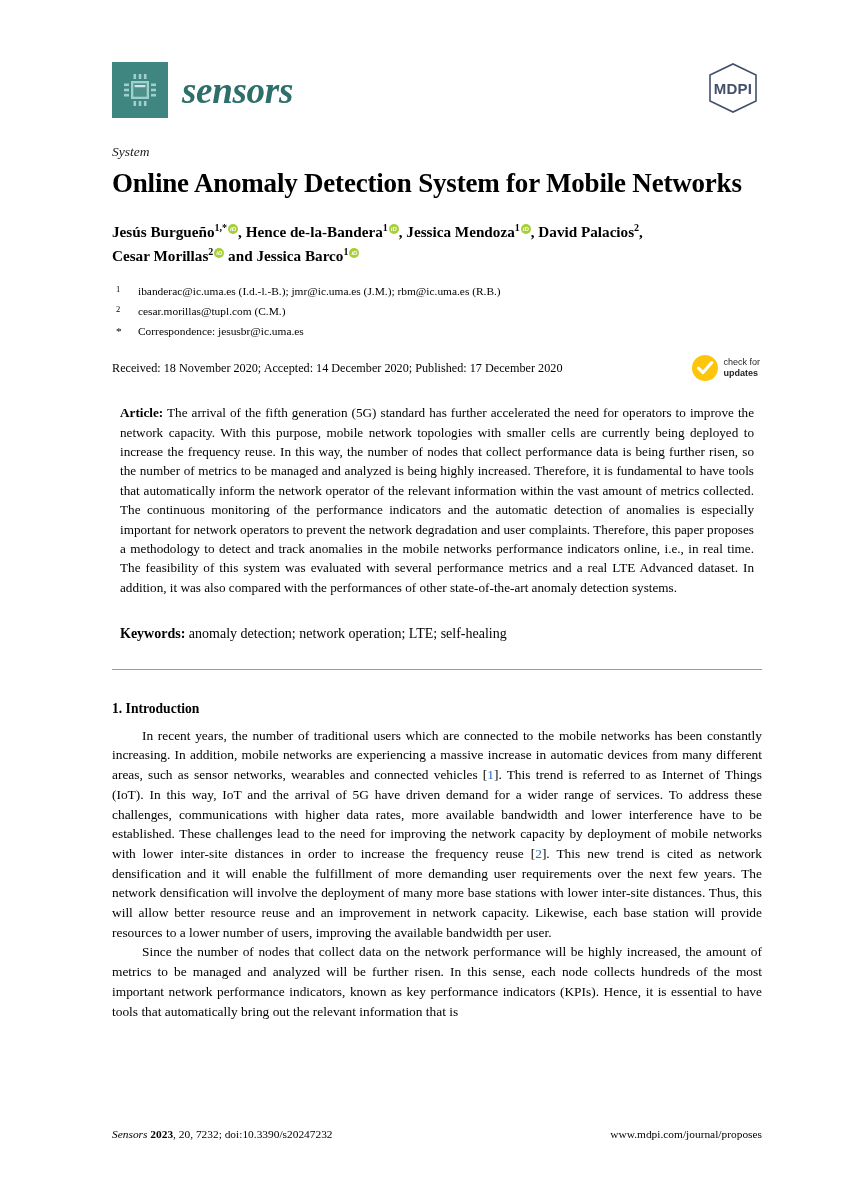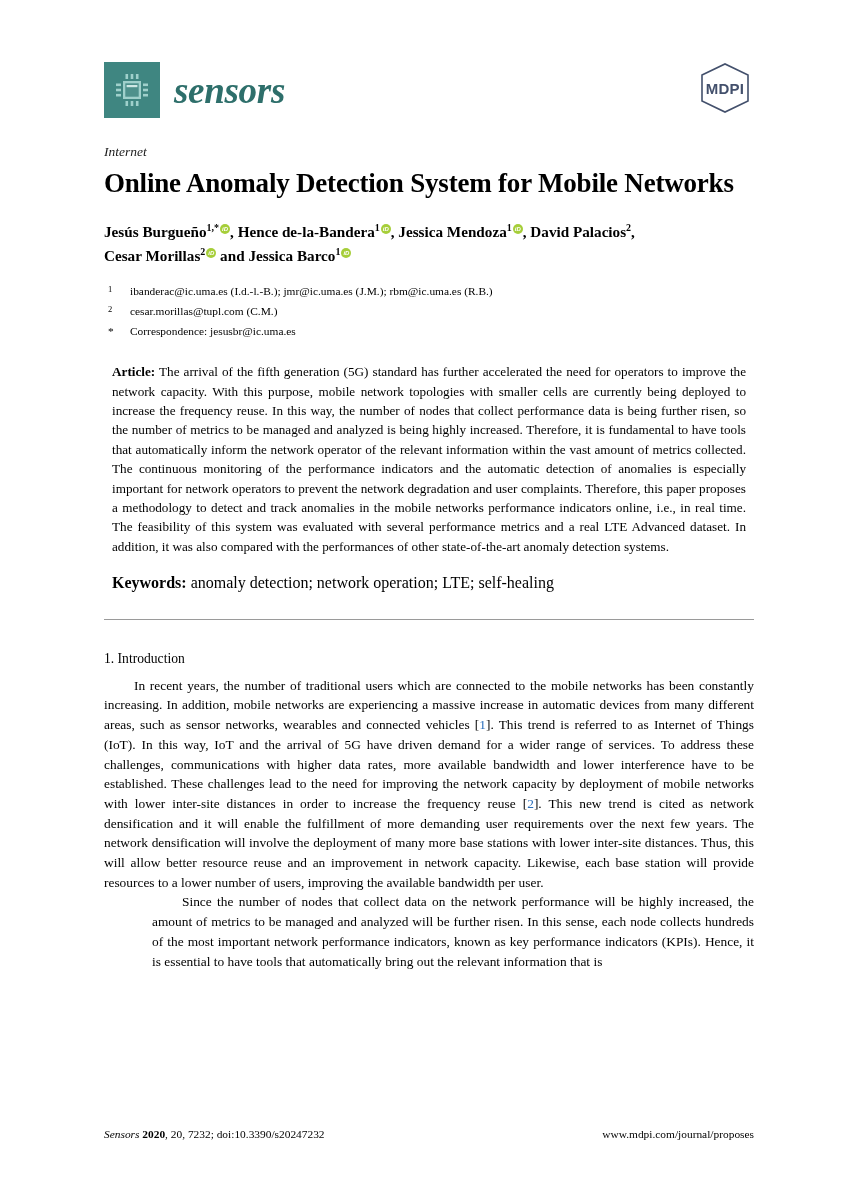--- a/index.html
+++ b/index.html
@@ -10,21 +10,21 @@
   body {
     width: 850px;
     height: 1202px;
     position: relative;
     font-family: "Liberation Serif", "DejaVu Serif", serif;
     color: #000000;
     overflow: hidden;
   }
   .page {
     position: absolute;
-    left: 4px; top: 0;
+    left: 12px; top: 0;
     width: 704px;
     height: 1202px;
     box-sizing: border-box;
     padding: 12px;
   }
   .content {
     position: absolute;
     left: 100px;
     top: 62px;
     width: 650px;
@@ -178,47 +178,47 @@
   
   .abstract {
     margin-top: 22px;
     font-size: 13.2px;
     line-height: 1.47;
     text-align: justify;
     padding: 0 8px;
   }
   .abstract b, .keywords b { font-weight: bold; }
   .keywords {
-    margin-top: 15px;
-    font-size: 16px;
+    margin-top: 27px;
+    font-size: 14px;
     line-height: 1.47;
     padding: 0 8px;
   }
 
   .rule {
     border: none;
     border-top: 1px solid #9a9a9a;
     margin: 24px 0 0 0;
     height: 0;
   }
 
   
   .section-heading {
     font-size: 13.6px;
-    font-weight: normal;
+    font-weight: bold;
     margin-top: 31px;
   }
   .body-par {
     font-size: 13.4px;
     line-height: 1.47;
     text-align: justify;
     margin-top: 9px;
     text-indent: 30px;
   }
-  .body-par.cont { margin-top: 0; margin-left: 48px; }
+  .body-par.cont { margin-top: 0; }
   .cite { color: #2a6ebb; }
 
   
   .footer {
     position: absolute;
     left: 100px;
     top: 1128px;
     width: 650px;
     display: flex;
     align-items: baseline;
@@ -260,21 +260,21 @@
         <div class="journal-name">sensors</div>
       </div>
       <div class="mdpi-logo">
         <svg width="58" height="52" viewBox="0 0 58 52" aria-hidden="true">
           <path d="M6 13 L29 2 L52 13 L52 39 L29 50 L6 39 Z" fill="none" stroke="#43506c" stroke-width="1.6"></path>
           <text x="29" y="32" text-anchor="middle" font-family="Liberation Sans, sans-serif" font-size="15" font-weight="bold" fill="#43506c" letter-spacing="0.2">MDPI</text>
         </svg>
       </div>
     </div>
 
-    <div class="article-kind">Internet</div>
+    <div class="article-kind">System</div>
     <div class="paper-title">Online Anomaly Detection System for Mobile Networks</div>
 
     <div class="authors">
       <div>
         <span><span>Jesús Burgueño</span><sup>1,*</sup><span class="orcid"></span></span><span>, </span><span><span>Hence de-la-Bandera</span><sup>1</sup><span class="orcid"></span></span><span>, </span><span><span>Jessica Mendoza</span><sup>1</sup><span class="orcid"></span></span><span>, </span><span><span>David Palacios</span><sup>2</sup></span><span>,</span>
       </div>
       <div>
         <span><span>Cesar Morillas</span><sup>2</sup><span class="orcid"></span></span><span> and </span><span><span>Jessica Barco</span><sup>1</sup><span class="orcid"></span></span>
       </div>
     </div>
@@ -293,20 +293,34 @@
         </div>
       </div>
       <div class="aff-row">
         <div class="aff-marker">*</div>
         <div class="aff-text">
           <div>Correspondence: jesusbr@ic.uma.es</div>
         </div>
       </div>
     </div>
 
+    <div class="dates-row">
+      <div class="dates">Received: 18 November 2020; Accepted: 14 December 2020; Published: 17 December 2020</div>
+      <div class="cfu">
+        <div class="cfu-circle">
+          <svg width="26" height="26" viewBox="0 0 26 26" aria-hidden="true">
+            <path d="M6.5 13.2 L11 17.6 L19.8 7.6" fill="none" stroke="#ffffff" stroke-width="3.1" stroke-linecap="round" stroke-linejoin="round"></path>
+          </svg>
+        </div>
+        <div class="cfu-text">
+          <div class="l1">check for</div>
+          <div class="l2">updates</div>
+        </div>
+      </div>
+    </div>
 
     <div class="abstract">
       <b>Article:</b>
       <span>The arrival of the fifth generation (5G) standard has further accelerated the need for operators to improve the network capacity. With this purpose, mobile network topologies with smaller cells are currently being deployed to increase the frequency reuse. In this way, the number of nodes that collect performance data is being further risen, so the number of metrics to be managed and analyzed is being highly increased. Therefore, it is fundamental to have tools that automatically inform the network operator of the relevant information within the vast amount of metrics collected. The continuous monitoring of the performance indicators and the automatic detection of anomalies is especially important for network operators to prevent the network degradation and user complaints. Therefore, this paper proposes a methodology to detect and track anomalies in the mobile networks performance indicators online, i.e., in real time. The feasibility of this system was evaluated with several performance metrics and a real LTE Advanced dataset. In addition, it was also compared with the performances of other state-of-the-art anomaly detection systems.</span>
     </div>
 
     <div class="keywords">
       <b>Keywords:</b>
       <span>anomaly detection; network operation; LTE; self-healing</span>
     </div>
@@ -315,16 +329,16 @@
 
     <div class="section-heading">1. Introduction</div>
 
     <div class="body-par"><span>In recent years, the number of traditional users which are connected to the mobile networks has been constantly increasing. In addition, mobile networks are experiencing a massive increase in automatic devices from many different areas, such as sensor networks, wearables and connected vehicles [</span><span class="cite">1</span><span>]. This trend is referred to as Internet of Things (IoT). In this way, IoT and the arrival of 5G have driven demand for a wider range of services. To address these challenges, communications with higher data rates, more available bandwidth and lower interference have to be established. These challenges lead to the need for improving the network capacity by deployment of mobile networks with lower inter-site distances in order to increase the frequency reuse [</span><span class="cite">2</span><span>]. This new trend is cited as network densification and it will enable the fulfillment of more demanding user requirements over the next few years. The network densification will involve the deployment of many more base stations with lower inter-site distances. Thus, this will allow better resource reuse and an improvement in network capacity. Likewise, each base station will provide resources to a lower number of users, improving the available bandwidth per user.</span></div>
 
     <div class="body-par cont">Since the number of nodes that collect data on the network performance will be highly increased, the amount of metrics to be managed and analyzed will be further risen. In this sense, each node collects hundreds of the most important network performance indicators, known as key performance indicators (KPIs). Hence, it is essential to have tools that automatically bring out the relevant information that is</div>
 
   </div>
 
   <div class="footer">
-    <div class="footer-left"><i>Sensors</i> <b>2020</b><span>, 20, 7232; doi:10.3390/s20247232</span></div>
+    <div class="footer-left"><i>Sensors</i> <b>2023</b><span>, 20, 7232; doi:10.3390/s20247232</span></div>
     <div class="footer-right">www.mdpi.com/journal/proposes</div>
   </div>
 </div>
 
 </body></html>

